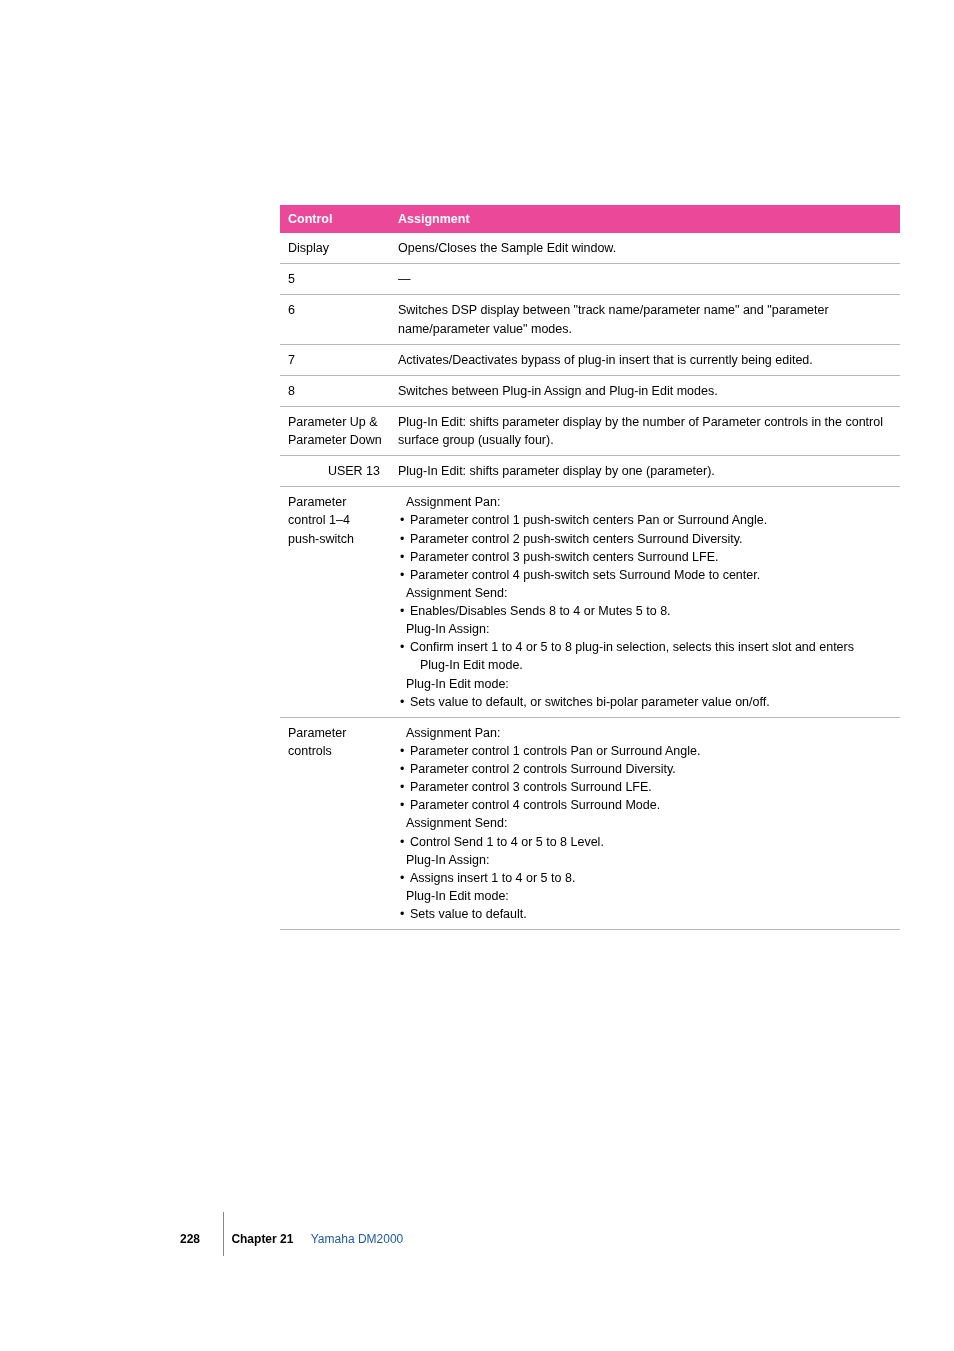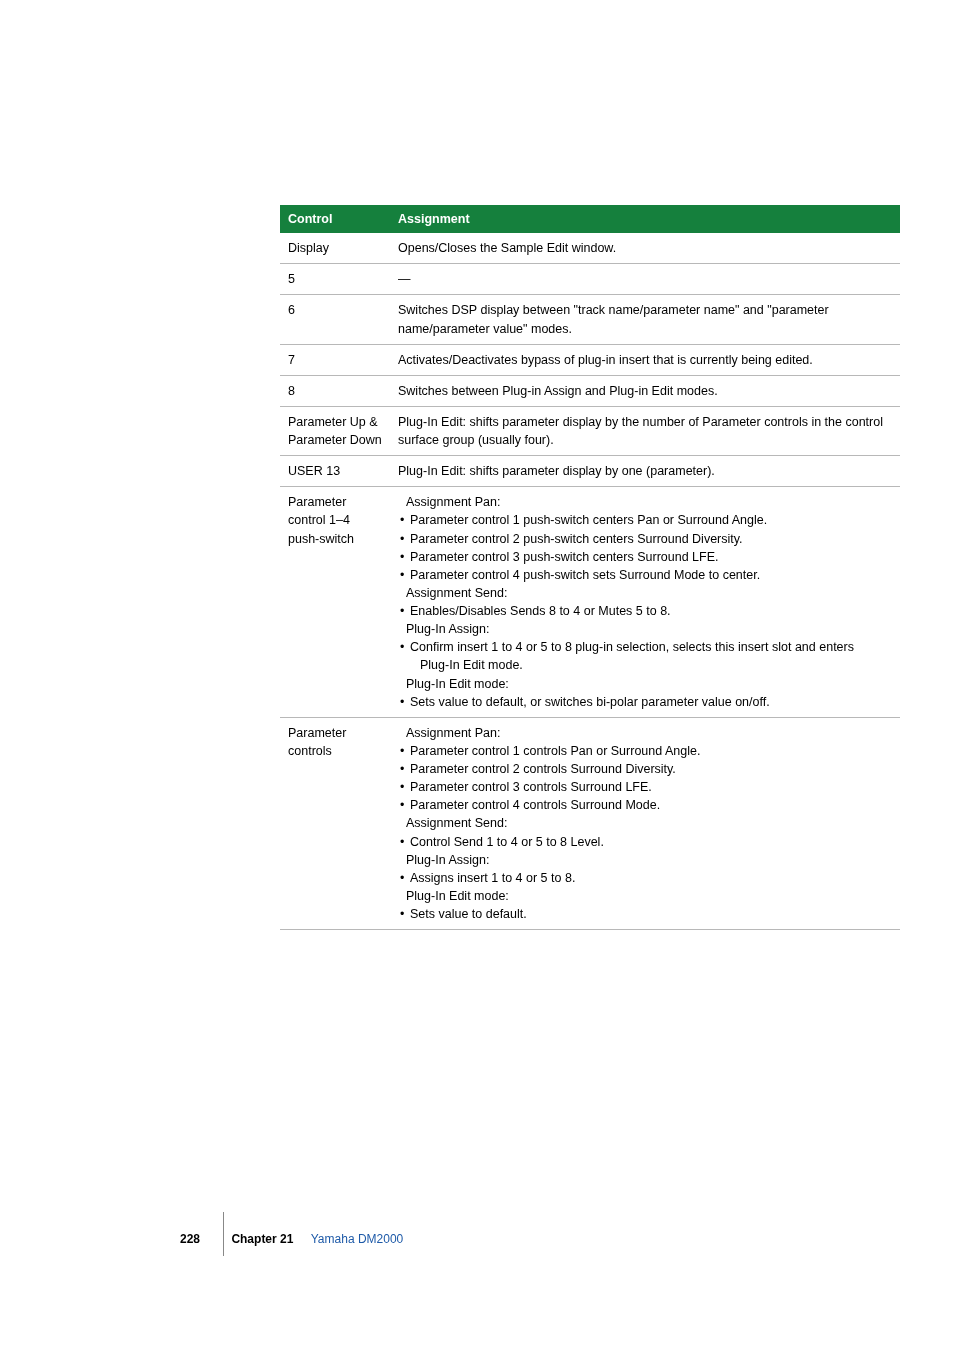--- a/index.html
+++ b/index.html
@@ -23,39 +23,39 @@
     font-weight: 600;
     margin-bottom: 8px;
   }
   table {
     width: 100%;
     border-collapse: collapse;
     font-size: 12.5px;
     line-height: 1.45;
   }
   thead th {
-    background: #15803d;
+    background: #ec4899;
     color: #fff;
     font-weight: 600;
     text-align: left;
     padding: 5px 8px;
     font-size: 12.5px;
   }
   thead th:first-child { width: 110px; }
   tbody td {
     padding: 6px 8px 6px 8px;
     vertical-align: top;
     border-bottom: 1px solid #b8b8b8;
   }
   tbody td:first-child {
     width: 110px;
     text-align: left;
   }
   tbody tr.align-right td:first-child {
-    text-align: left;
+    text-align: right;
     padding-right: 10px;
   }
   .bullet-list {
     list-style: none;
     padding: 0;
   }
   .bullet-list li {
     position: relative;
     padding-left: 12px;
   }

